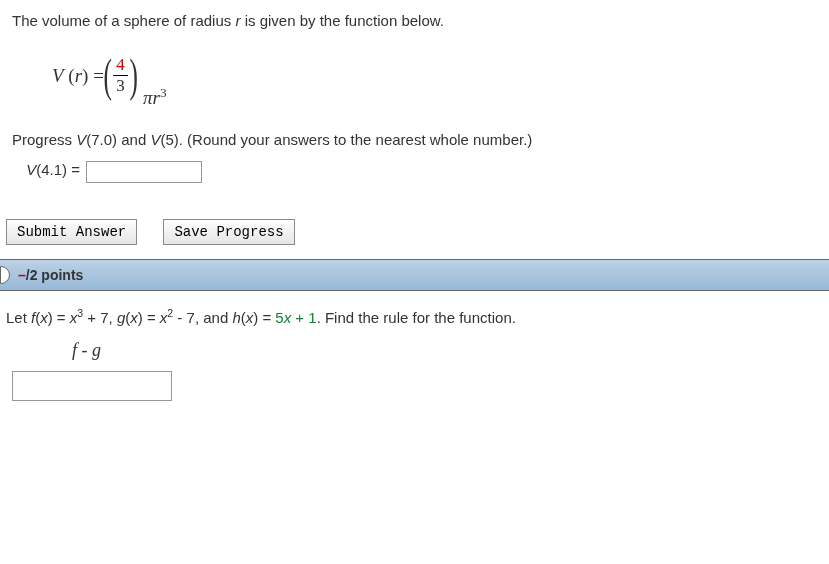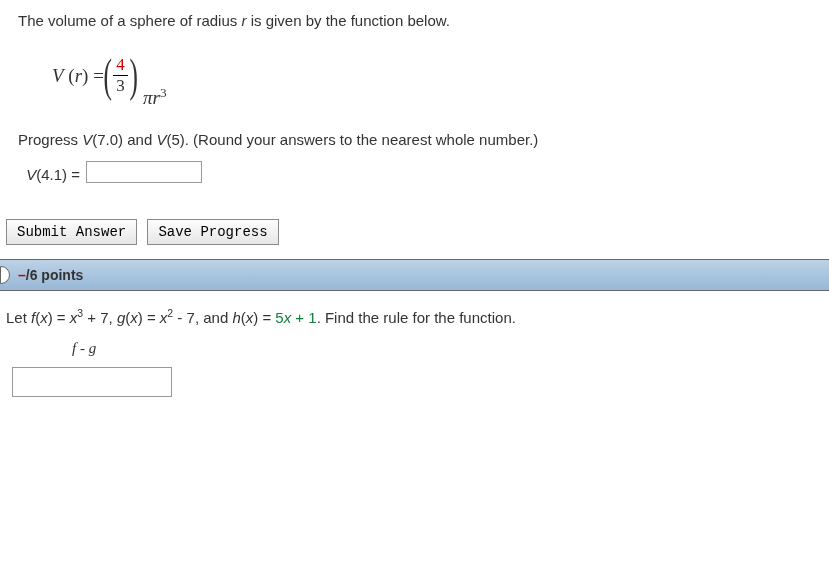--- a/index.html
+++ b/index.html
@@ -5,21 +5,21 @@
   * { box-sizing: border-box; }
   body {
     margin: 0;
     font-family: Verdana, Arial, sans-serif;
     font-size: 15px;
     color: #333;
     background: #fff;
     width: 829px;
   }
   .content { padding: 6px 8px 4px 8px; }
-  .prob-text { margin: 4px 0 10px 10px; line-height: 1.5; }
+  .prob-text { margin: 4px 0 10px 4px; line-height: 1.5; }
   .ital { font-style: italic; }
 
   .formula-wrap { margin: 6px 0 20px 44px; font-family: 'Times New Roman', serif; font-size: 19px; }
   .formula-inline { display: inline-flex; align-items: center; }
   .vr { font-style: italic; }
   .paren {
     font-size: 46px;
     line-height: 40px;
     font-weight: normal;
     display: inline-block;
@@ -34,21 +34,21 @@
     margin: 0 2px;
     font-size: 17px;
   }
   .frac .num { border-bottom: 1px solid #000; padding: 0 3px; }
   .frac .den { padding: 0 3px; }
   .frac .num.red, .red { color: #cc0000; }
   .pir { margin-left: 6px; margin-top: 42px; }
   sup { font-size: 0.7em; }
 
   .answers-block { margin: 4px 0 14px 0; }
-  .ans-row { display: flex; align-items: flex-end; margin: 6px 0; }
+  .ans-row { display: flex; align-items: flex-start; margin: 6px 0; }
   .ans-label {
     width: 78px;
     text-align: right;
     font-style: italic;
     padding-right: 6px;
     font-family: Verdana, Arial, sans-serif;
   }
   .ans-row input[type=text] {
     width: 116px;
     height: 22px;
@@ -59,21 +59,21 @@
 
   .button-row { padding: 18px 6px 14px 6px; }
   .button-row button {
     font-family: Liberation Mono, monospace;
     font-size: 14px;
     background: linear-gradient(#fdfdfd, #e6e6e6);
     border: 1px solid #8a8a8a;
     padding: 4px 10px;
     cursor: pointer;
   }
-  .button-row button + button { margin-left: 6px; }
+  .button-row button + button { margin-left: 22px; }
 
   .section-header {
     width: 100%;
     background: linear-gradient(#bcd1e6, #97b8d7);
     border-top: 1px solid #666;
     border-bottom: 1px solid #666;
     padding: 6px 4px 6px 2px;
     display: flex;
     align-items: center;
     font-size: 14px;
@@ -89,21 +89,21 @@
   .pts-neg { color: #cc0000; font-weight: bold; }
   .pts-w { font-weight: bold; }
   .ref { margin-left: 8px; color: #555; }
 
   .prob2 { padding: 14px 10px 4px 6px; }
   .p2-text { line-height: 1.6; }
   .fx-color { color: #15803d; }
   .rule-label {
     font-style: italic;
     font-family: 'Times New Roman', serif;
-    font-size: 15px;
+    font-size: 18px;
     margin: 10px 0 10px 66px;
   }
   .p2-answer { margin: 2px 0 0 6px; }
   .p2-answer input {
     width: 160px;
     height: 30px;
     border: 1px solid #999;
     padding: 2px 4px;
     font-size: 14px;
   }
@@ -150,21 +150,21 @@
 </div>
 
 <div class="button-row">
   <button>Submit Answer</button>
   <button>Save Progress</button>
 </div>
 
 <div class="section-header">
   <div class="slice"></div>
   <span class="pts-neg">–</span>
-    <span class="pts-w">/6 points</span>
+    <span class="pts-w">/2 points</span>
 </div>
 
 <div class="prob2">
   <div class="p2-text">
     <span>Let </span><span class="ital">f</span><span>(</span><span class="ital">x</span><span>) = </span><span class="ital">x</span><sup>3</sup><span> + 7, </span><span class="ital">g</span><span>(</span><span class="ital">x</span><span>) = </span><span class="ital">x</span><sup>2</sup><span> - 7, and </span><span class="ital">h</span><span>(</span><span class="ital">x</span><span>) = </span><span class="fx-color"><span>5</span><span class="ital">x</span><span> + 1</span></span><span>. Find the rule for the function.</span>
   </div>
 
   <div class="rule-label">
     <span>f</span><span style="font-style:normal"> - </span><span>g</span>
   </div>

